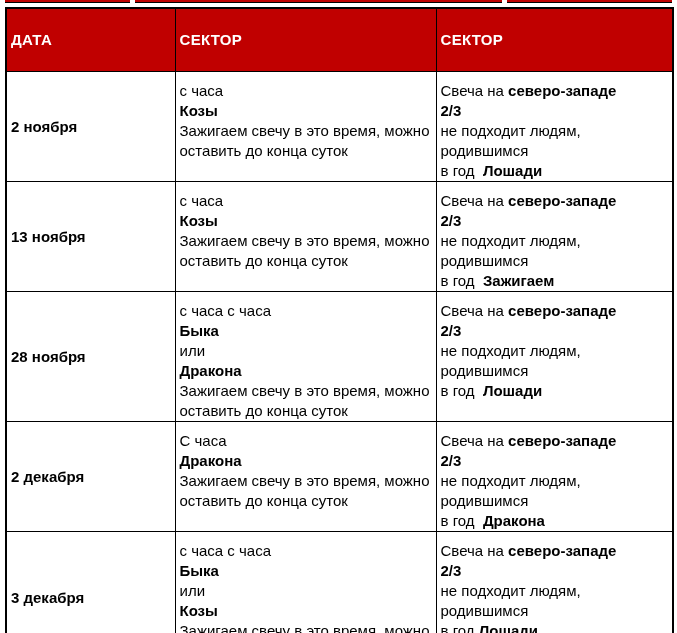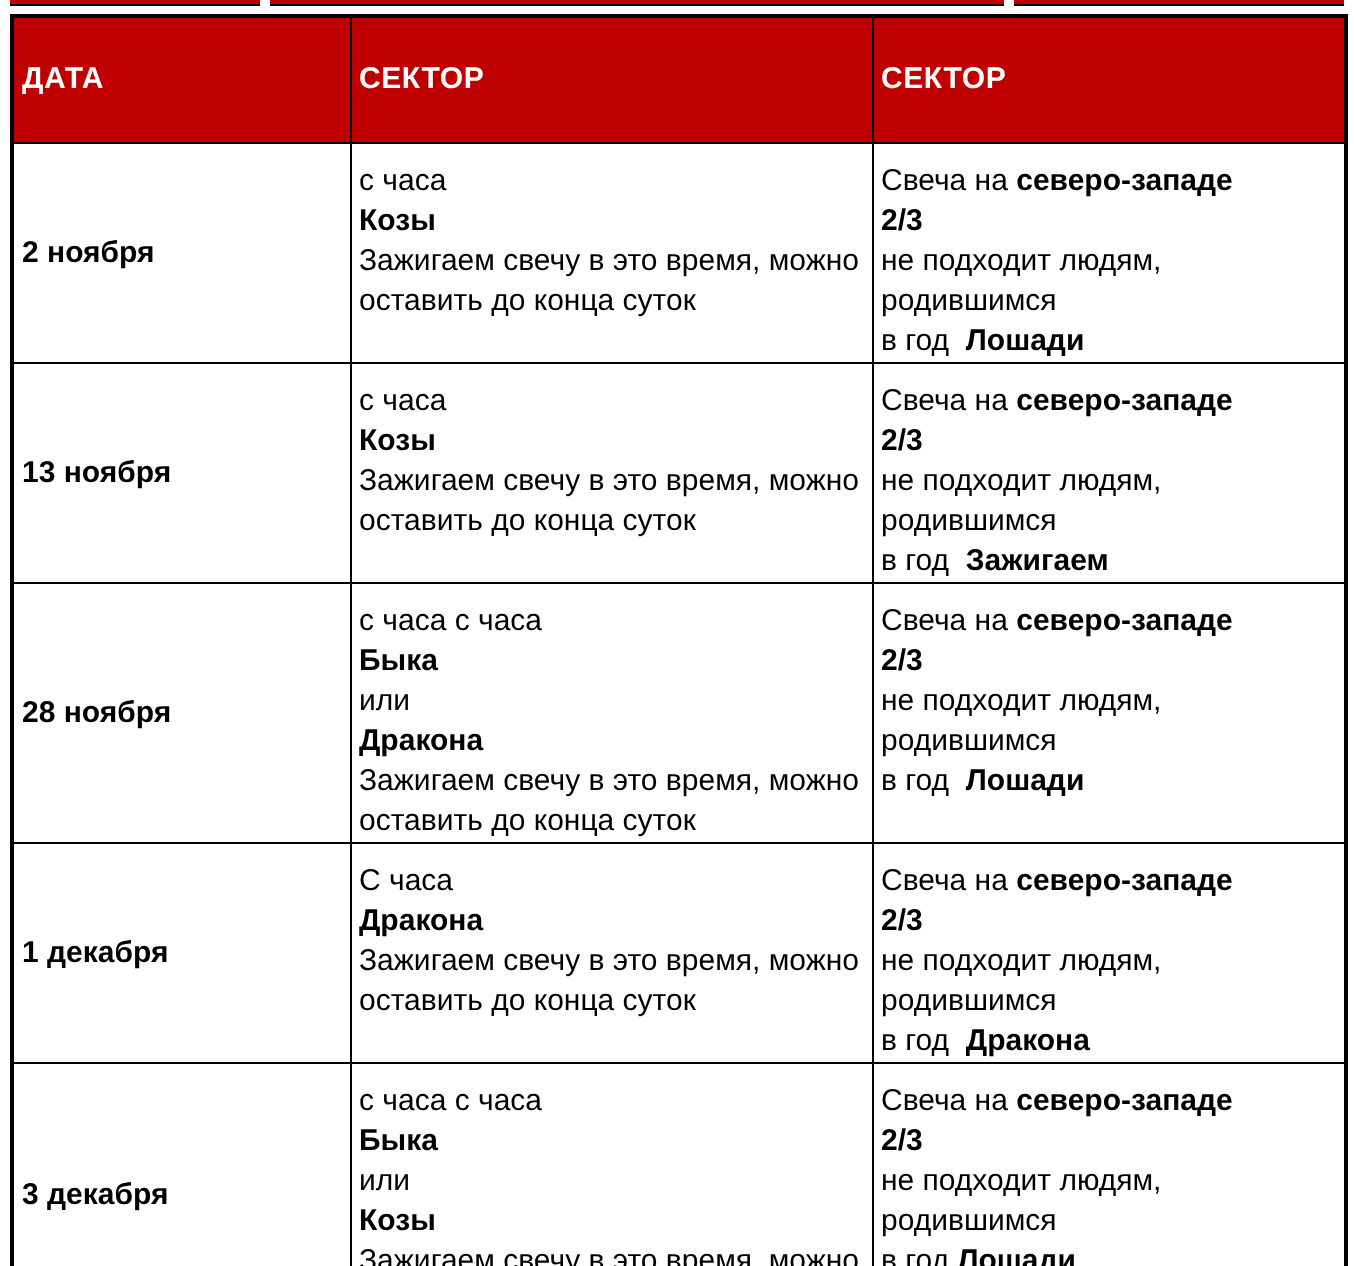--- a/index.html
+++ b/index.html
@@ -119,21 +119,21 @@
           <div class="line"><span>Зажигаем свечу в это время, можно оставить до конца суток</span></div>
         </td>
         <td class="sector-cell">
           <div class="line"><span>Свеча на </span><span class="bold">северо-западе</span></div>
           <div class="line"><span class="bold">2/3</span></div>
           <div class="line"><span>не подходит людям, родившимся</span></div>
           <div class="line"><span>в год &nbsp;</span><span class="bold">Лошади</span></div>
         </td>
       </tr>
       <tr style="height: 98px;">
-        <td class="date-cell">1 декабря</td>
+        <td class="date-cell">2 декабря</td>
         <td class="time-cell">
           <div class="line"><span>С часа</span></div>
           <div class="line"><span class="bold">Дракона</span></div>
           <div class="line"><span>Зажигаем свечу в это время, можно оставить до конца суток</span></div>
         </td>
         <td class="sector-cell">
           <div class="line"><span>Свеча на </span><span class="bold">северо-западе</span></div>
           <div class="line"><span class="bold">2/3</span></div>
           <div class="line"><span>не подходит людям, родившимся</span></div>
           <div class="line"><span>в год &nbsp;</span><span class="bold">Дракона</span></div>

